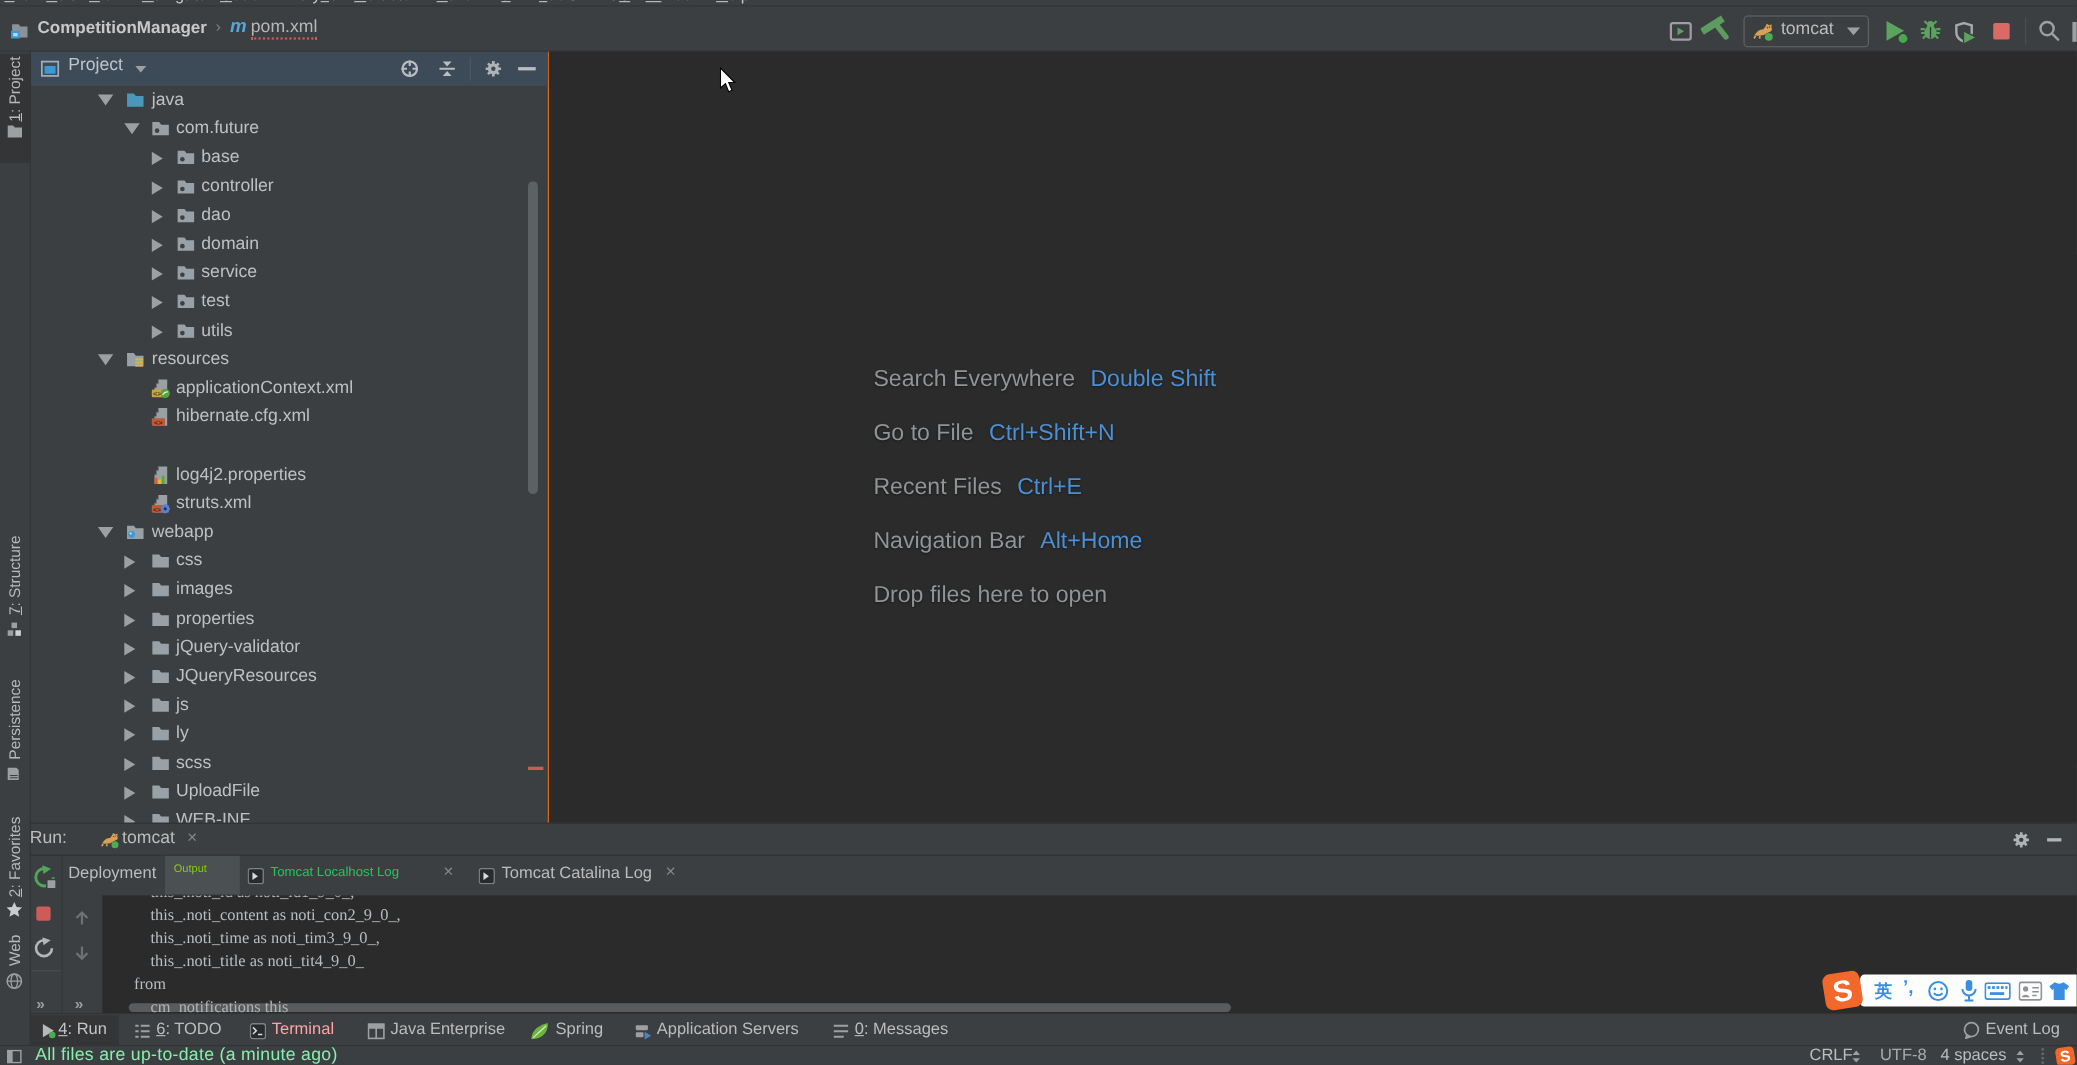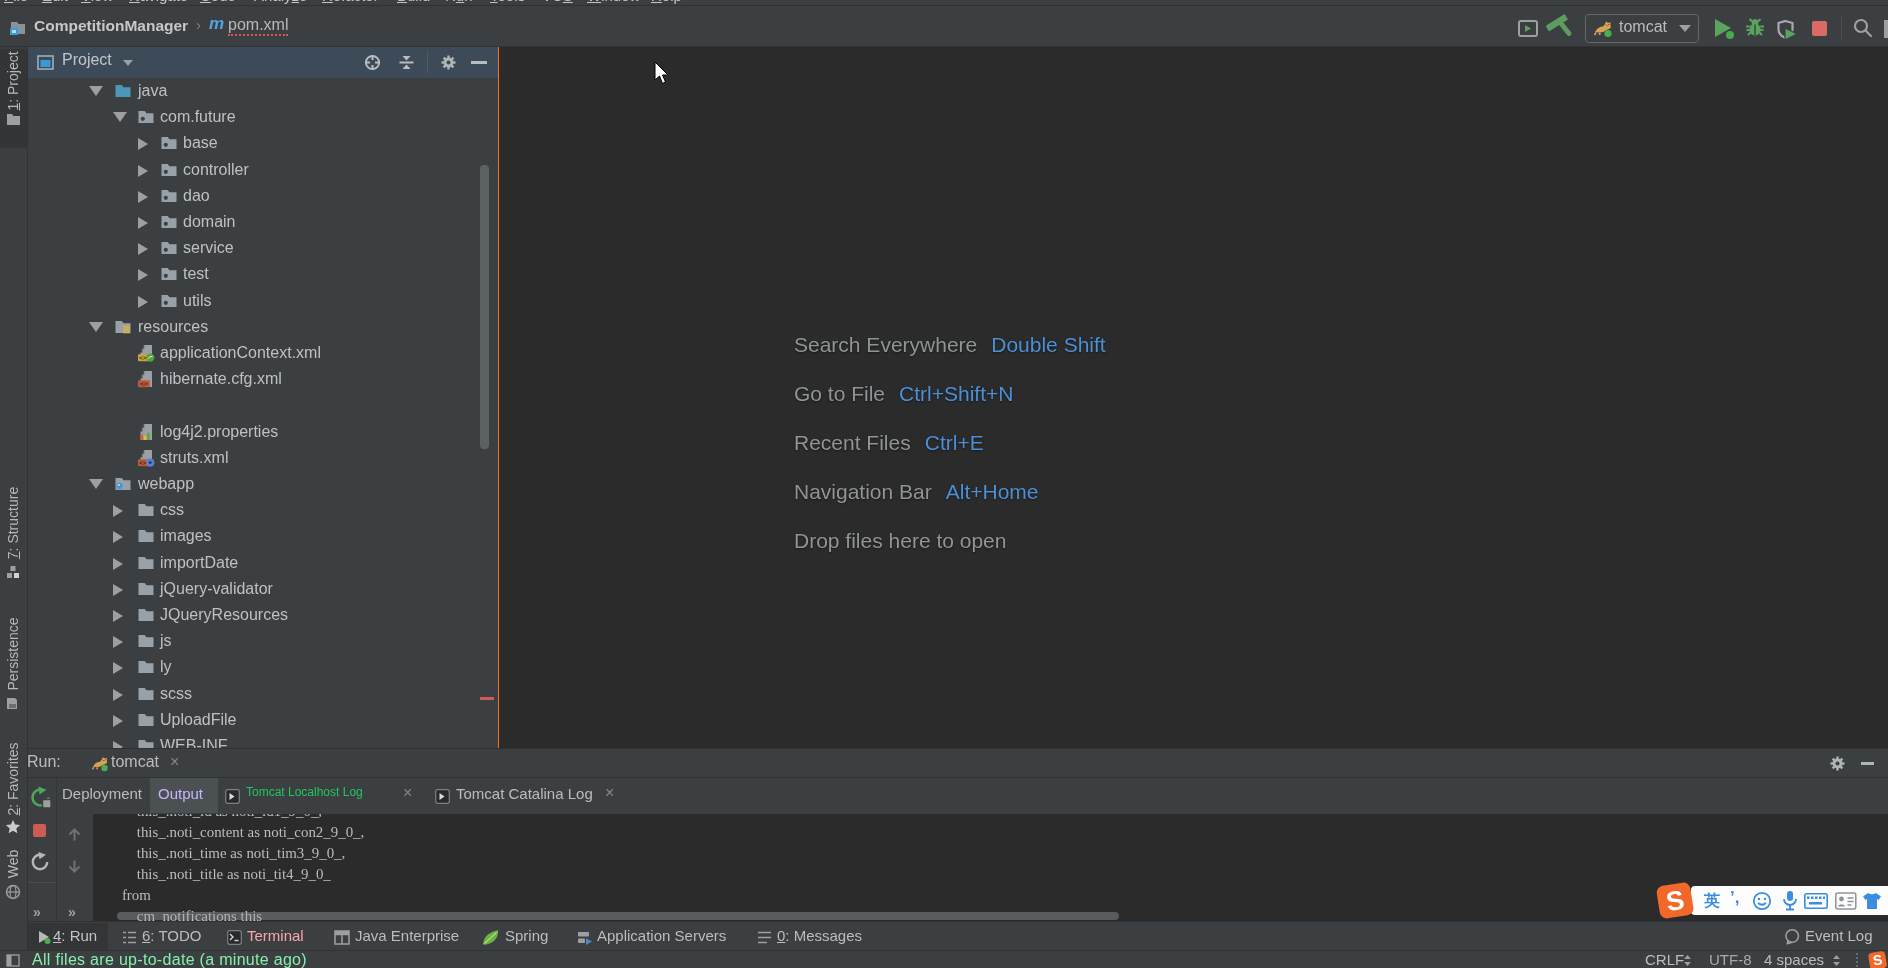--- a/index.html
+++ b/index.html
@@ -312,21 +312,21 @@
   <svg class="ticon" style="left:109px" width="18" height="18" viewBox="0 0 18 18">
         <path d="M1.5 3 h6.2 l1.8 2.3 H16.5 v9.7 H1.5 z" fill="#99a1a8"></path>
       </svg>
   <span class="tlabel" style="left:132px">images</span>
 </div>
 <div class="trow" style="left:0;top:502.6px;width:470px">
   <span class="arr col" style="left:85px"></span>
   <svg class="ticon" style="left:109px" width="18" height="18" viewBox="0 0 18 18">
         <path d="M1.5 3 h6.2 l1.8 2.3 H16.5 v9.7 H1.5 z" fill="#99a1a8"></path>
       </svg>
-  <span class="tlabel" style="left:132px">importDate</span>
+  <span class="tlabel" style="left:132px">properties</span>
 </div>
 <div class="trow" style="left:0;top:528.8px;width:470px">
   <span class="arr col" style="left:85px"></span>
   <svg class="ticon" style="left:109px" width="18" height="18" viewBox="0 0 18 18">
         <path d="M1.5 3 h6.2 l1.8 2.3 H16.5 v9.7 H1.5 z" fill="#99a1a8"></path>
       </svg>
   <span class="tlabel" style="left:132px">jQuery-validator</span>
 </div>
 <div class="trow" style="left:0;top:555.0px;width:470px">
   <span class="arr col" style="left:85px"></span>
@@ -409,21 +409,21 @@
           <path d="M5.7 11.3 l-2.1 2.1"></path>
         </g>
       </g>
     <circle cx="8.5" cy="8.5" r="2" fill="#3c3f41"></circle>
   </svg>
   <div class="abs" style="left:1861px;top:13px;width:13px;height:2.5px;background:#afb4b6"></div>
   <div class="sep-h" style="left:0;top:28px;width:1888px"></div>
 
   <span class="txt" style="left:62px;top:36px;font-size:15px;color:#bcbcbc">Deployment</span>
   <div class="abs" style="left:150px;top:29px;width:68px;height:35px;background:#4b5052"></div>
-  <span class="txt" style="left:158px;top:36px;font-size:15px;color:#c4b5fd">Output</span>
+  <span class="txt" style="left:158px;top:36px;font-size:10px;color:#84cc16">Output</span>
   <svg class="abs" style="left:225px;top:40px" width="15" height="15" viewBox="0 0 15 15">
     <rect x="0.7" y="0.7" width="13.6" height="13.6" rx="2" fill="#282b2d" stroke="#7d8184" stroke-width="1.2"></rect>
     <path d="M4.5 4 l5 3.5 -5 3.5 z" fill="#d8dadb"></path>
   </svg>
   <span class="txt" style="left:246px;top:36px;font-size:12px;color:#22c55e">Tomcat Localhost Log</span>
   <span class="txt" style="left:403px;top:35px;font-size:16px;color:#84888a">×</span>
   <svg class="abs" style="left:435px;top:40px" width="15" height="15" viewBox="0 0 15 15">
     <rect x="0.7" y="0.7" width="13.6" height="13.6" rx="2" fill="#282b2d" stroke="#7d8184" stroke-width="1.2"></rect>
     <path d="M4.5 4 l5 3.5 -5 3.5 z" fill="#d8dadb"></path>
   </svg>

